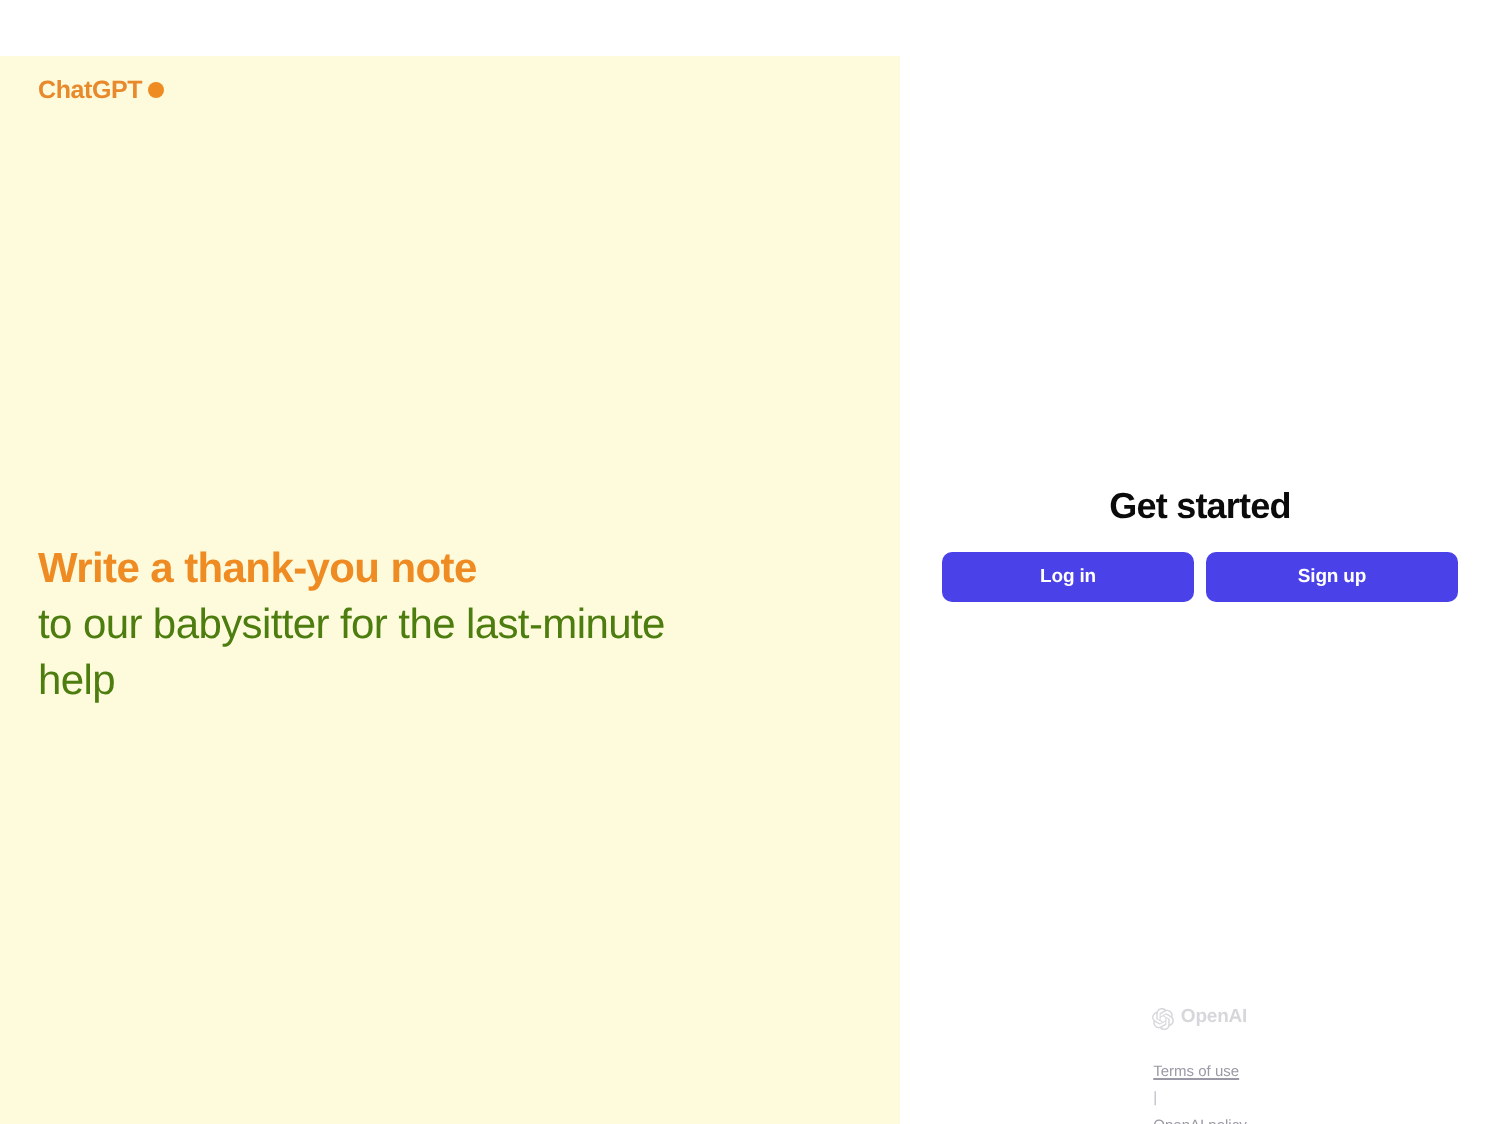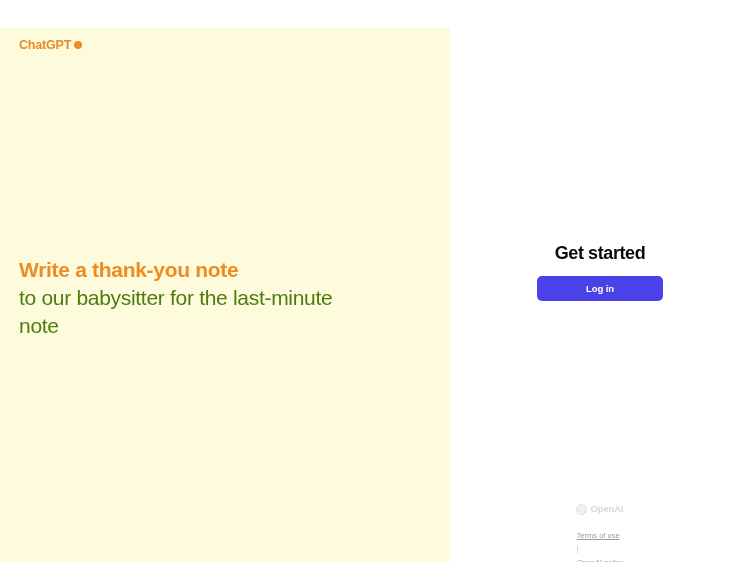--- a/index.html
+++ b/index.html
@@ -49,21 +49,21 @@
   .brand-dot {
     width: 8px;
     height: 8px;
     border-radius: 50%;
     background: #ef8b23;
     display: block;
   }
   .promo {
     position: absolute;
     left: 19px;
-    top: 228px;
+    top: 243px;
     width: 400px;
   }
   .promo-line {
     font-size: 21px;
     line-height: 28px;
     letter-spacing: -0.3px;
     margin: 0;
   }
   .promo-primary {
     font-weight: bold;
@@ -194,31 +194,32 @@
   <div class="left-panel">
 
     <div class="brand">
       <span class="brand-wordmark">ChatGPT</span>
       <span class="brand-dot"></span>
     </div>
 
     <div class="promo">
       <div class="promo-line promo-primary">Write a thank-you note</div>
       <div class="promo-line promo-secondary">to our babysitter for the last-minute</div>
-      <div class="promo-line promo-secondary">note</div>
+      <div class="promo-line promo-secondary">help</div>
     </div>
 
   </div>
 
   <div class="right-panel">
 
     <div class="auth-block">
       <div class="auth-title">Get started</div>
       <div class="auth-buttons">
         <button class="auth-btn">Log in</button>
+        <button class="auth-btn">Sign up</button>
       </div>
     </div>
 
     <div class="footer">
       <div class="footer-logo">
         <svg class="footer-logo-mark" viewBox="0 0 24 24">
           <path fill="#8e8e9a" d="M22.28 9.82a5.99 5.99 0 0 0-.52-4.91 6.05 6.05 0 0 0-6.51-2.9A6 6 0 0 0 4.98 4.18a5.99 5.99 0 0 0-4 2.9 6.05 6.05 0 0 0 .74 7.1 5.98 5.98 0 0 0 .51 4.91 6.05 6.05 0 0 0 6.52 2.9A5.98 5.98 0 0 0 13.26 24a6.06 6.06 0 0 0 5.77-4.21 5.99 5.99 0 0 0 4-2.9 6.06 6.06 0 0 0-.75-7.07Zm-9.02 12.6a4.48 4.48 0 0 1-2.88-1.04l.14-.08 4.78-2.76a.79.79 0 0 0 .4-.68v-6.74l2.02 1.17a.07.07 0 0 1 .04.06v5.58a4.5 4.5 0 0 1-4.5 4.49Zm-9.66-4.13a4.47 4.47 0 0 1-.54-3.01l.14.09 4.79 2.76a.78.78 0 0 0 .78 0l5.84-3.37v2.33a.08.08 0 0 1-.03.06l-4.84 2.8a4.5 4.5 0 0 1-6.14-1.65ZM2.34 7.9a4.49 4.49 0 0 1 2.35-1.97V11.6a.77.77 0 0 0 .38.68l5.81 3.35-2.02 1.17a.08.08 0 0 1-.07 0l-4.83-2.8A4.5 4.5 0 0 1 2.34 7.9Zm16.6 3.86-5.83-3.4 2.02-1.16a.08.08 0 0 1 .07 0l4.84 2.79a4.49 4.49 0 0 1-.68 8.1v-5.66a.8.8 0 0 0-.42-.67Zm2.01-3.02-.14-.09-4.78-2.79a.78.78 0 0 0-.79 0L9.4 9.23V6.9a.07.07 0 0 1 .03-.06l4.84-2.79a4.5 4.5 0 0 1 6.68 4.66ZM8.3 12.86l-2.02-1.16a.08.08 0 0 1-.04-.06V6.07a4.5 4.5 0 0 1 7.37-3.45l-.14.08L8.7 5.46a.79.79 0 0 0-.4.68v6.72Zm1.1-2.37 2.6-1.5 2.6 1.5v3l-2.6 1.5-2.6-1.5v-3Z"></path>
         </svg>
         <span class="footer-logo-text">OpenAI</span>
       </div>

